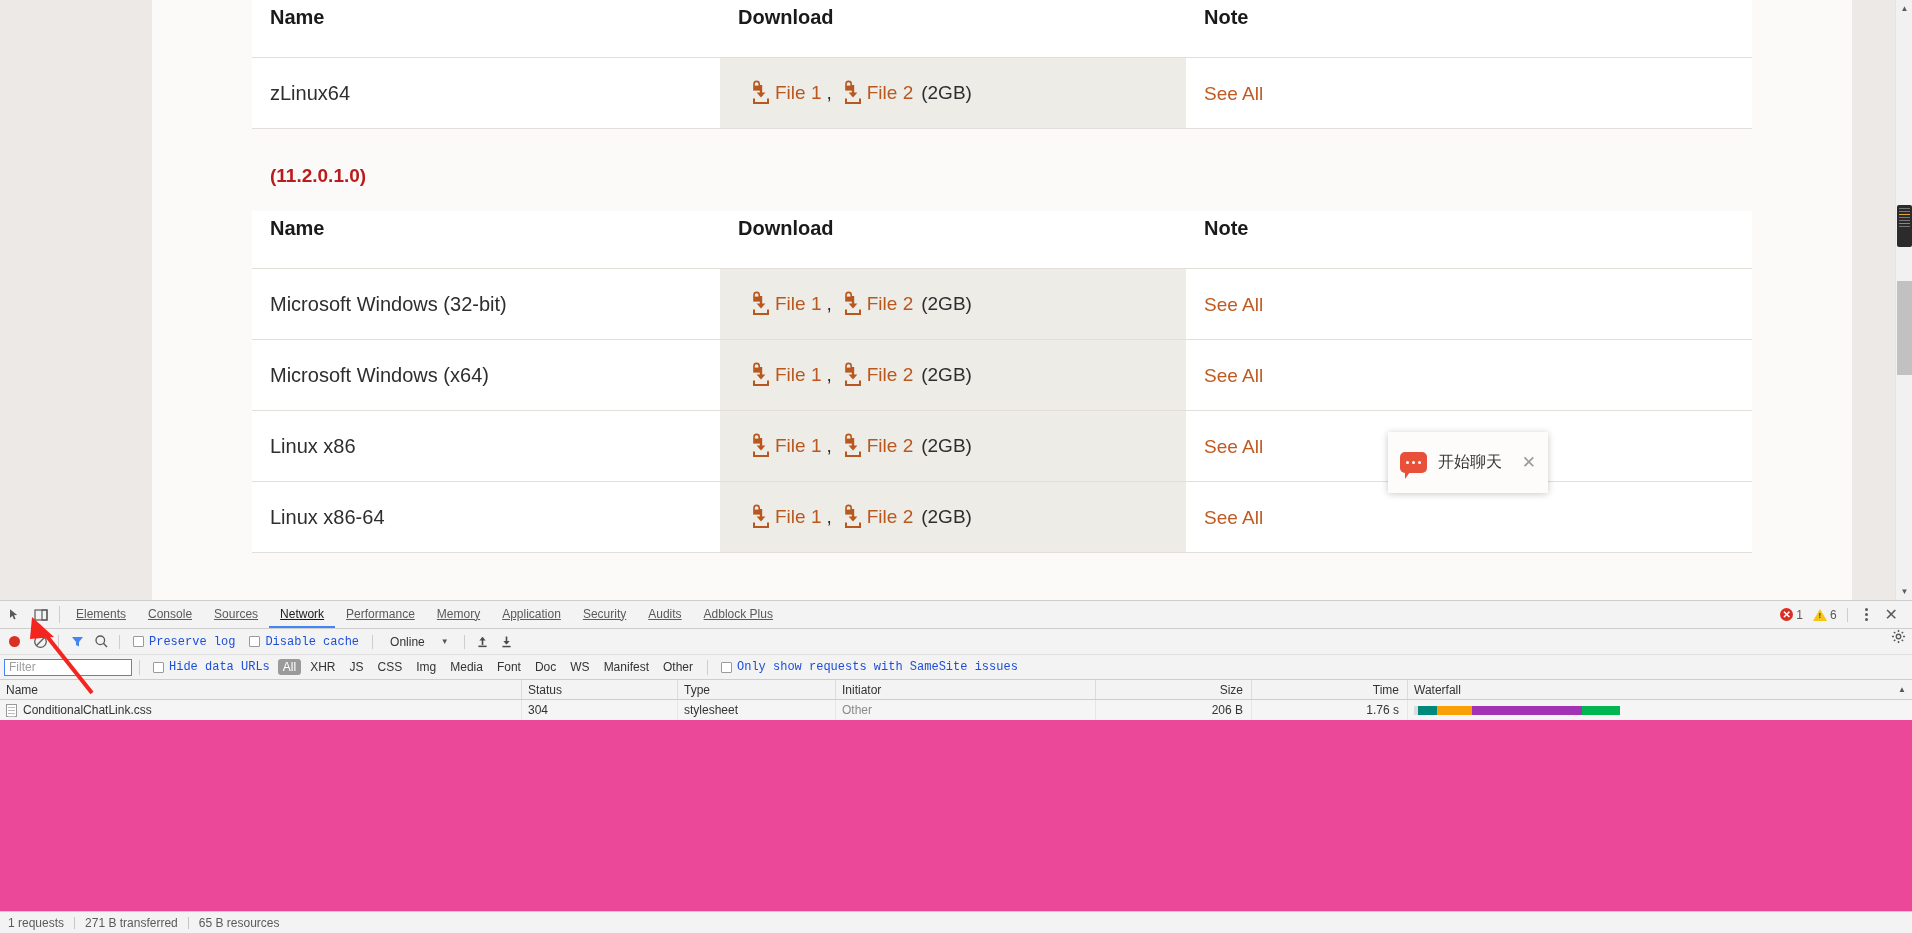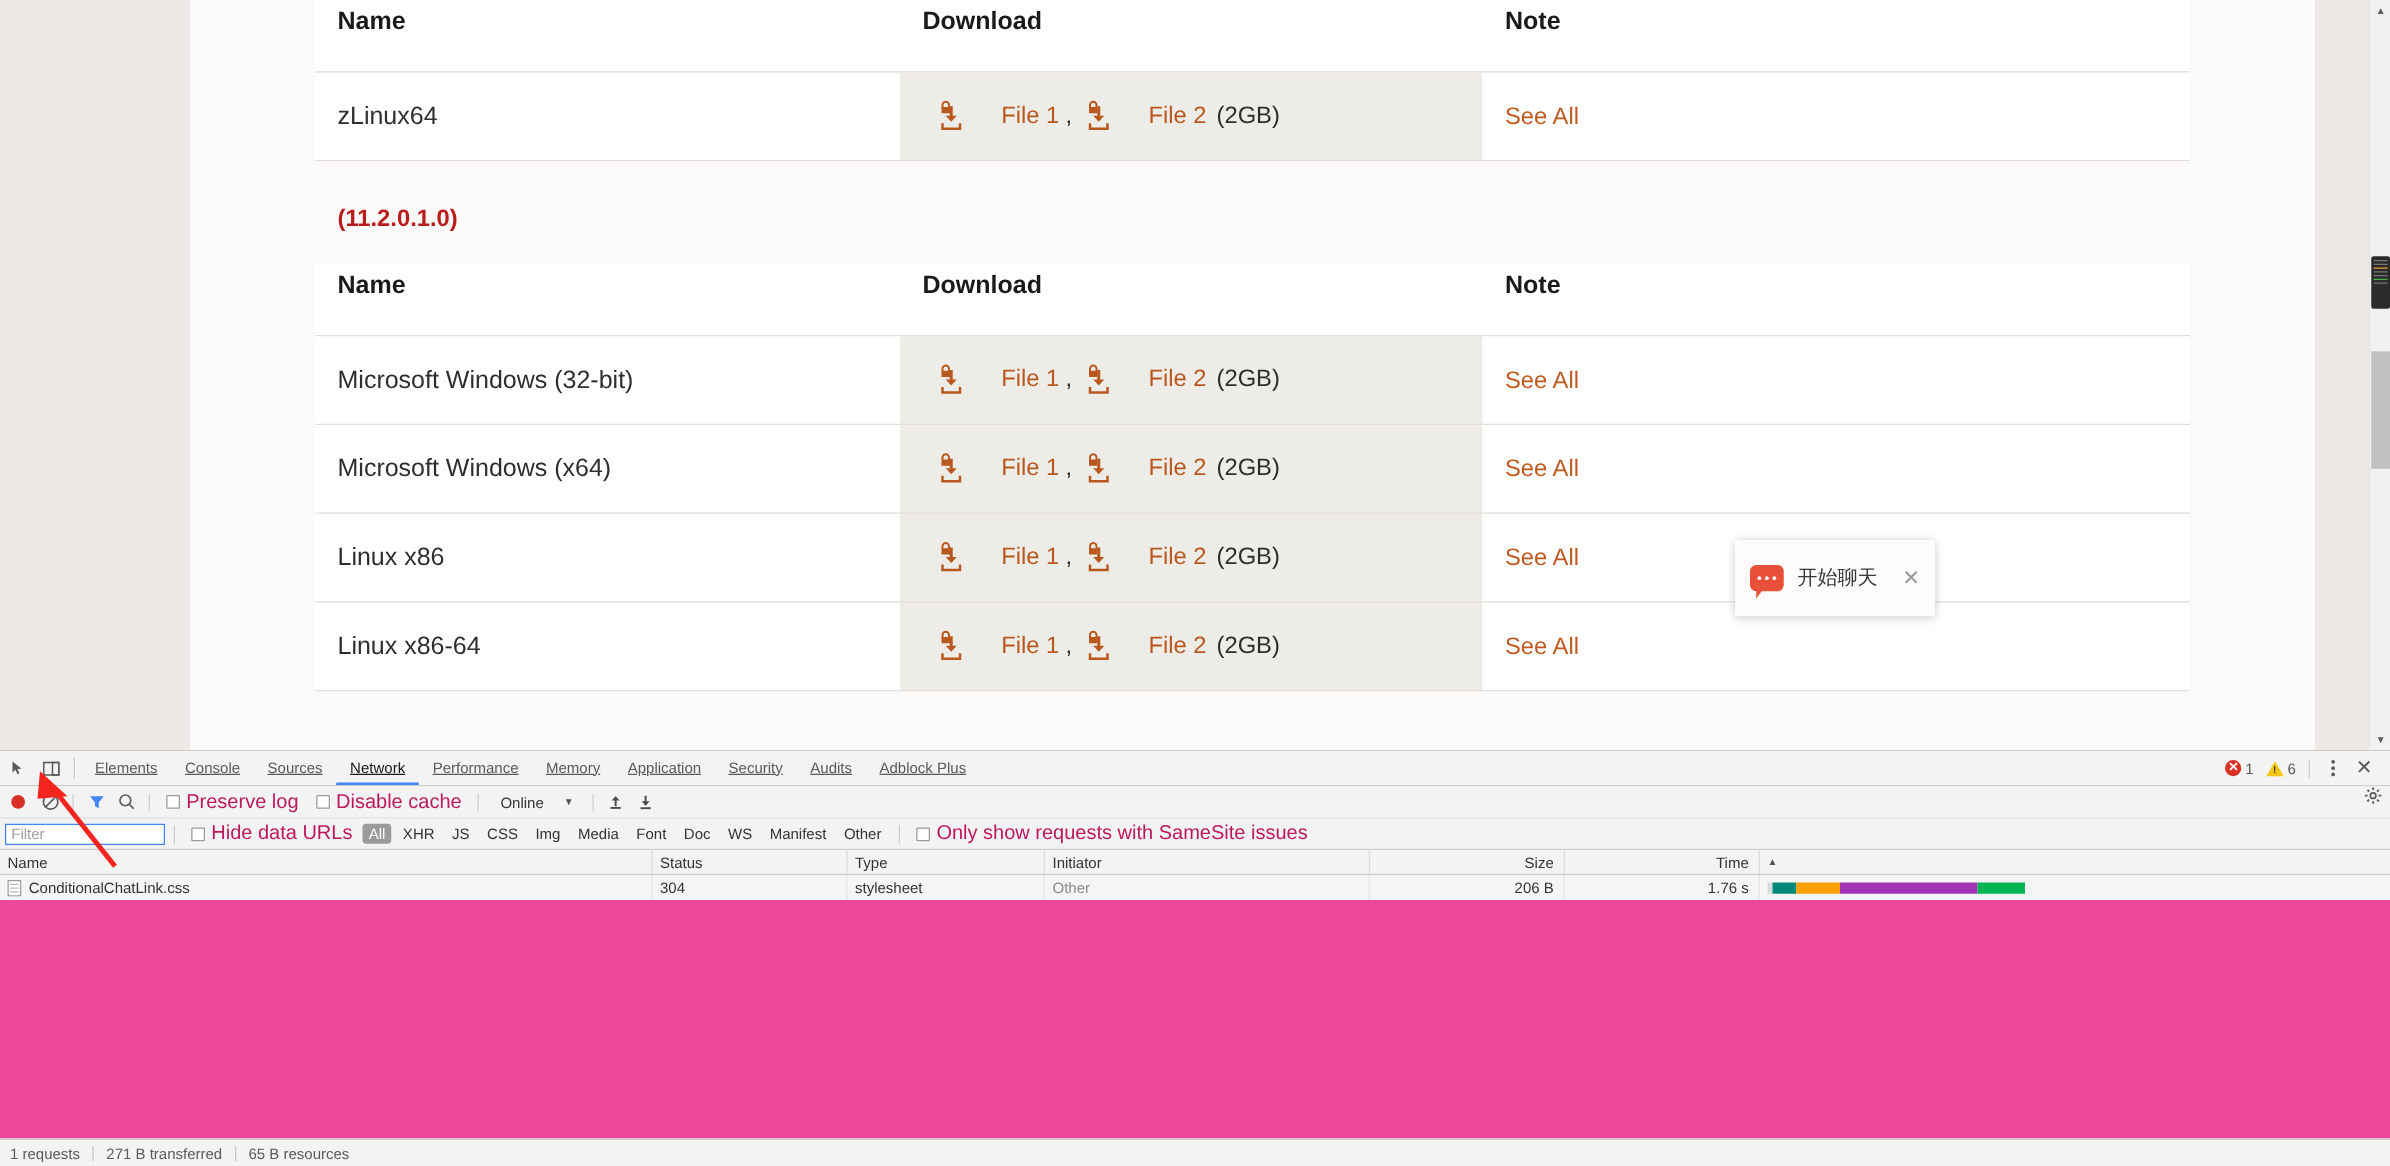--- a/index.html
+++ b/index.html
@@ -65,21 +65,21 @@
   table.dl td.dl-cell {
     background: #eeece7;
     padding-left: 28px;
   }
   table.dl td.note-cell { padding-left: 18px; }
 
   .dl-group { display: flex; align-items: center; gap: 0; white-space: nowrap; }
   .dl-link {
     display: inline-flex;
     align-items: center;
-    gap: 27px;
+    gap: 1px;
     color: #b8581f;
     text-decoration: none;
     font-size: 19px;
     cursor: pointer;
   }
   .sep { color: #2e2e2e; padding: 0 8px 0 5px; font-size: 19px; }
   .sizetag { color: #2e2e2e; font-size: 19px; padding-left: 8px; }
   .note-link { color: #c05a21; font-size: 19px; text-decoration: none; cursor: pointer; }
 
   .dlicon { width: 26px; height: 28px; display: block; }
@@ -242,21 +242,21 @@
     cursor: pointer;
   }
   .clear-ico { width: 22px; display: flex; align-items: center; justify-content: center; cursor: pointer; }
   .chk-wrap { display: flex; align-items: center; gap: 5px; padding: 0 6px; cursor: pointer; }
   .chk {
     width: 11px; height: 11px;
     border: 1px solid #9a9a9a; background: #fff;
     border-radius: 1px;
     flex: 0 0 auto;
   }
-  .chk-label { font-size: 16px; color: #be185d; }
+  .chk-label { font-size: 12px; color: #1d4ed8; font-family: Liberation Mono, monospace; }
   .online-sel {
     display: flex; align-items: center; gap: 16px;
     padding: 0 8px 0 10px; cursor: pointer;
     font-size: 12px; color: #333;
   }
   .caret { font-size: 8px; color: #555; }
 
   
   #net-filter {
     height: 25px;
@@ -720,20 +720,21 @@
   </div>
 
   <div id="net-table">
     <div id="net-head">
         <div class="th" style="width: 522px; flex: 0 0 auto;">Name</div>
         <div class="th" style="width: 156px; flex: 0 0 auto;">Status</div>
         <div class="th" style="width: 158px; flex: 0 0 auto;">Type</div>
         <div class="th" style="width: 260px; flex: 0 0 auto;">Initiator</div>
         <div class="th num" style="width: 156px; flex: 0 0 auto;">Size</div>
         <div class="th num" style="width: 156px; flex: 0 0 auto;">Time</div>
+        <div class="th" style="flex: 1 1 0%; border-right: none;">Waterfall</div>
         <div style="width: 20px; display: flex; align-items: center; justify-content: center; font-size: 8px; color: rgb(85, 85, 85);">▲</div>
       </div>
     <div id="net-rows">
         <div class="net-row">
           <div class="td " style="width: 522px; flex: 0 0 auto;">
             <span class="file-ico"></span>
             <span>ConditionalChatLink.css</span>
           </div>
           <div class="td " style="width: 156px; flex: 0 0 auto;">304</div>
           <div class="td " style="width: 158px; flex: 0 0 auto;">stylesheet</div>

